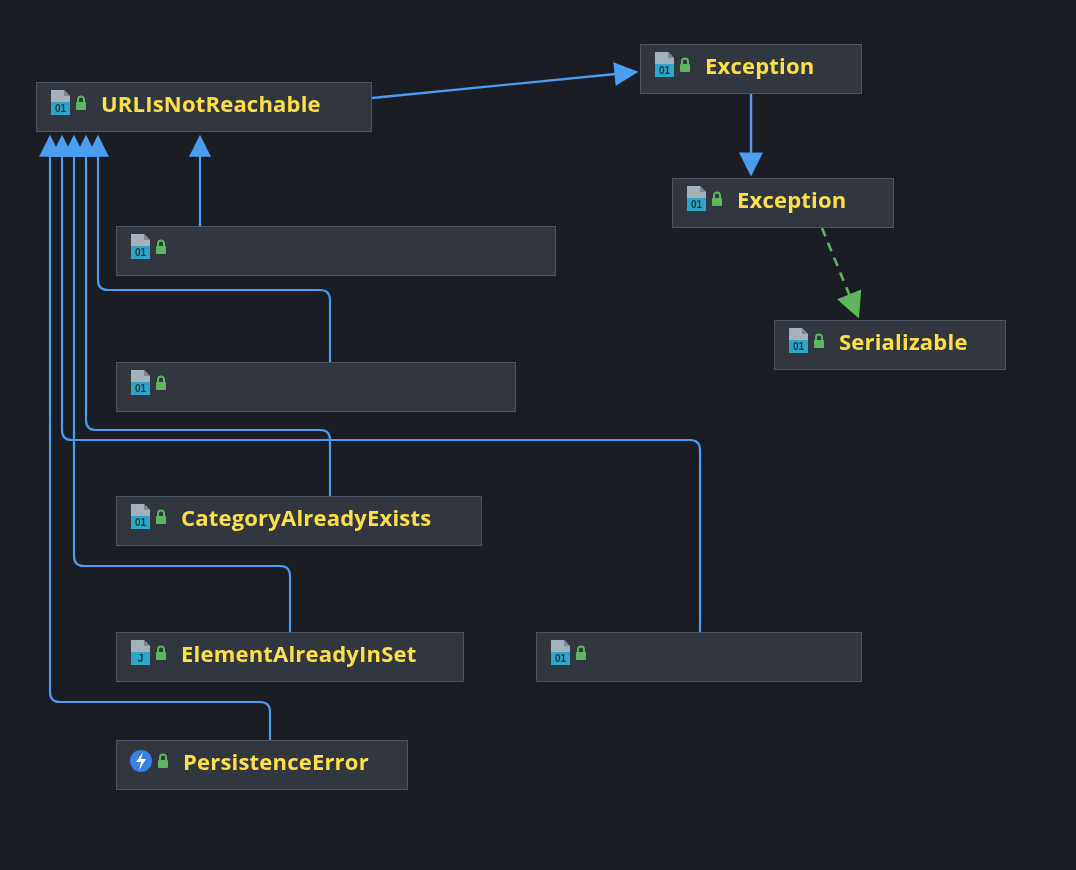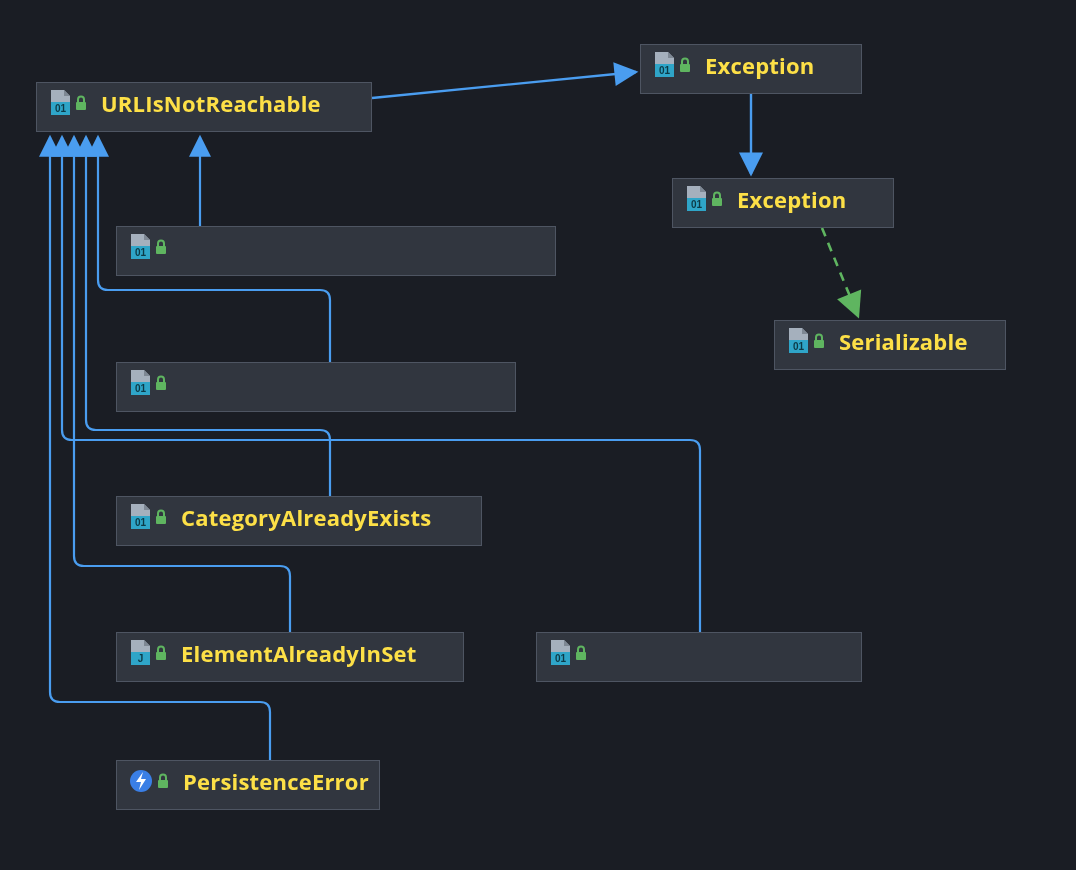--- a/index.html
+++ b/index.html
@@ -218,21 +218,21 @@
   <rect x="2" y="12" width="19" height="13" fill="#2fa5c8"></rect>
   <text x="11.5" y="22" font-family="Arial" font-size="10" font-weight="bold" fill="#0d3a46" text-anchor="middle">01</text>
 </svg>
 <svg width="12" height="16" viewBox="0 0 12 16">
   <rect x="1" y="7" width="10" height="8" rx="1" fill="#5fb560"></rect>
   <path d="M3 7 V4.5 A3 3 0 0 1 9 4.5 V7" fill="none" stroke="#5fb560" stroke-width="2"></path>
 </svg>
       </span>
   </div>
 
-  <div class="node" style="left:116px; top:760px; width:264px;">
+  <div class="node" style="left:116px; top:740px; width:292px;">
     <span class="ico">
 <svg width="24" height="24" viewBox="0 0 24 24">
   <circle cx="12" cy="12" r="11" fill="#3a7fe6"></circle>
   <path d="M14 3 L7 13 H12 L10 21 L17 10 H12 Z" fill="#ffffff"></path>
 </svg>
 <svg width="12" height="16" viewBox="0 0 12 16">
   <rect x="1" y="7" width="10" height="8" rx="1" fill="#5fb560"></rect>
   <path d="M3 7 V4.5 A3 3 0 0 1 9 4.5 V7" fill="none" stroke="#5fb560" stroke-width="2"></path>
 </svg>
       </span>

